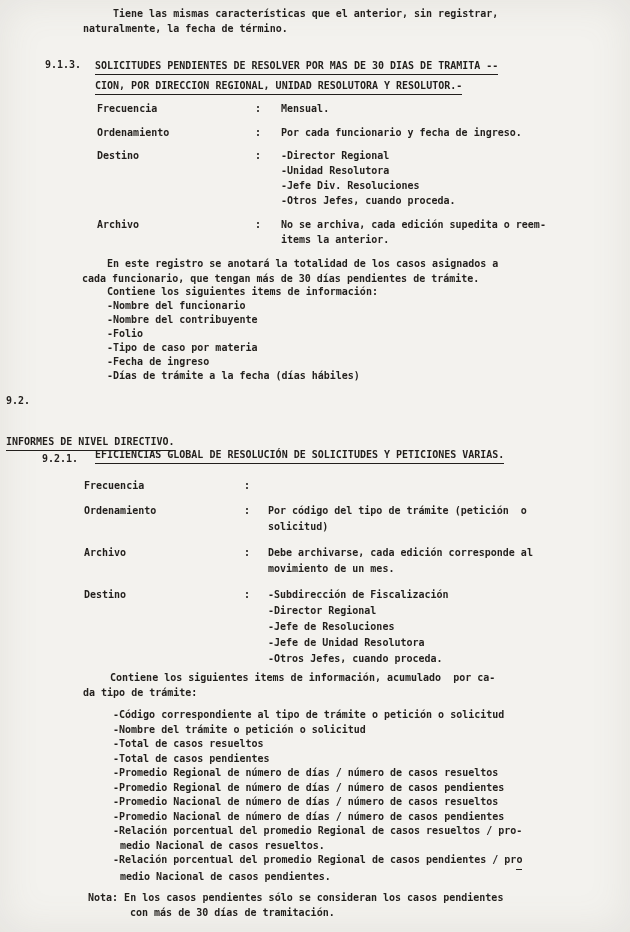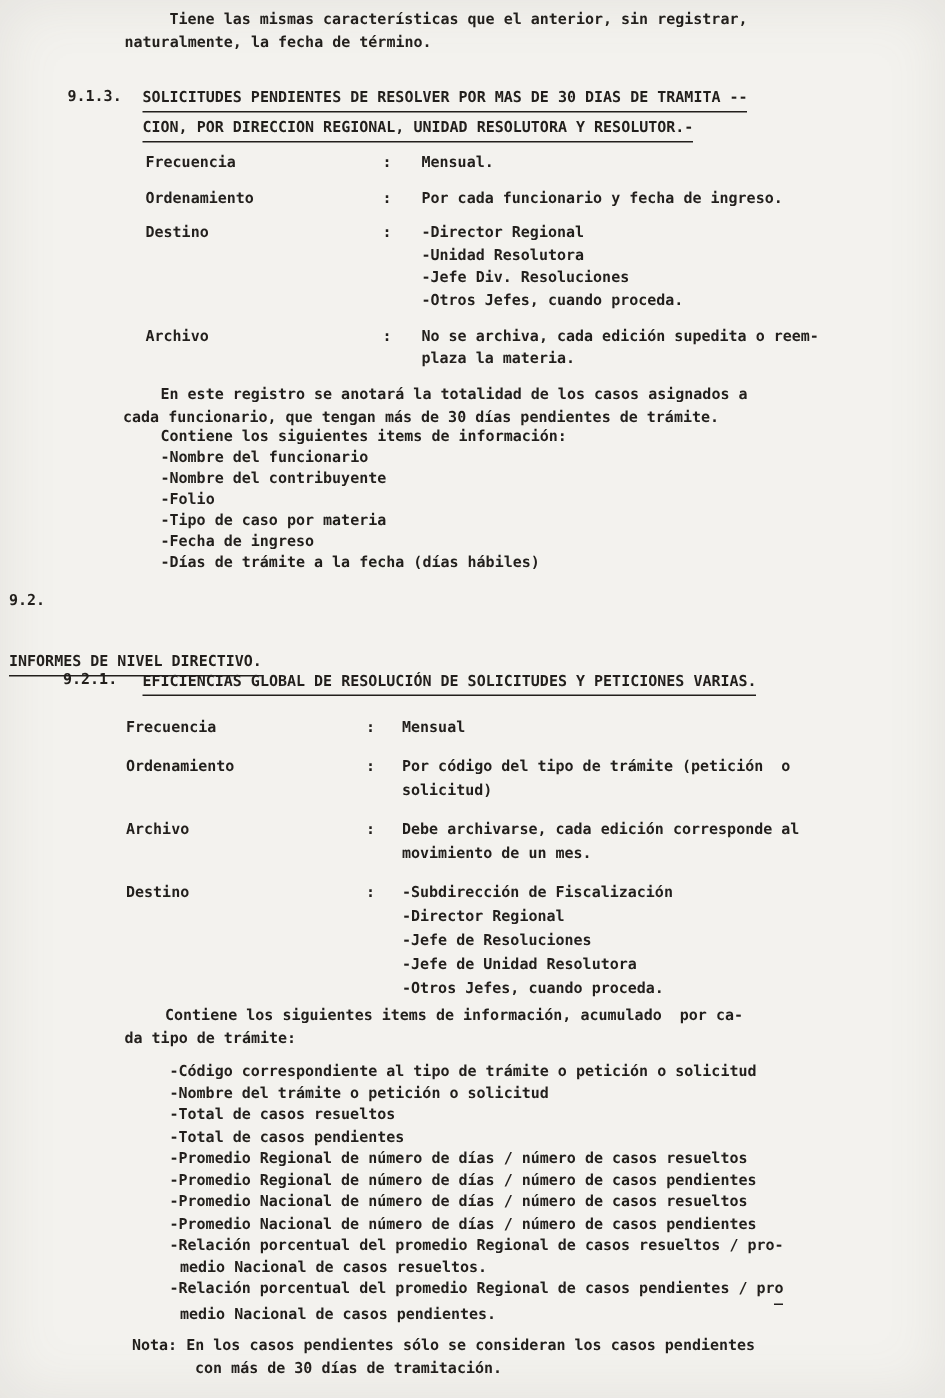--- a/index.html
+++ b/index.html
@@ -85,21 +85,21 @@
         <span class="line">-Unidad Resolutora</span>
         <span class="line">-Jefe Div. Resoluciones</span>
         <span class="line">-Otros Jefes, cuando proceda.</span>
       </span>
     </div>
     <div class="def-row">
       <span class="def-label">Archivo</span>
       <span class="def-colon">:</span>
       <span class="def-value">
         <span class="line">No se archiva, cada edición supedita o reem-</span>
-        <span class="line">plaza la materia.</span>
+        <span class="line">items la anterior.</span>
       </span>
     </div>
   </div>
 
   <div class="abs" style="left:82px; top:256px;">
     <span class="line indent25">En este registro se anotará la totalidad de los casos asignados a</span>
     <span class="line">cada funcionario, que tengan más de 30 días pendientes de trámite.</span>
   </div>
 
   <div class="abs items1" style="left:107px; top:285px;">
@@ -112,34 +112,31 @@
     <span class="line">-Días de trámite a la fecha (días hábiles)</span>
   </div>
 
   <div class="abs h-row" style="left:6px; top:393px;flex-direction:column;">
     <span class="h-num-92">9.2.</span>
     <span class="h-title">
       <span class="line"><span class="uin">INFORMES DE NIVEL DIRECTIVO.</span></span>
     </span>
   </div>
 
-  <div class="abs h-row" style="left:42px; top:446px;">
+  <div class="abs h-row" style="left:42px; top:446px;align-items:flex-end;">
     <span class="h-num-921">9.2.1.</span>
     <span class="h-title">
       <span class="line"><span class="uin">EFICIENCIAS GLOBAL DE RESOLUCIÓN DE SOLICITUDES Y PETICIONES VARIAS.</span></span>
     </span>
   </div>
 
   <div class="abs def2" style="left:84px; top:478px; width:536px;">
     <div class="def-row">
       <span class="def-label">Frecuencia</span>
       <span class="def-colon">:</span>
-      <span class="def-value">
-        <span class="line">Mensual</span>
-      </span>
     </div>
     <div class="def-row">
       <span class="def-label">Ordenamiento</span>
       <span class="def-colon">:</span>
       <span class="def-value">
         <span class="line">Por código del tipo de trámite (petición  o</span>
         <span class="line">solicitud)</span>
       </span>
     </div>
     <div class="def-row">

